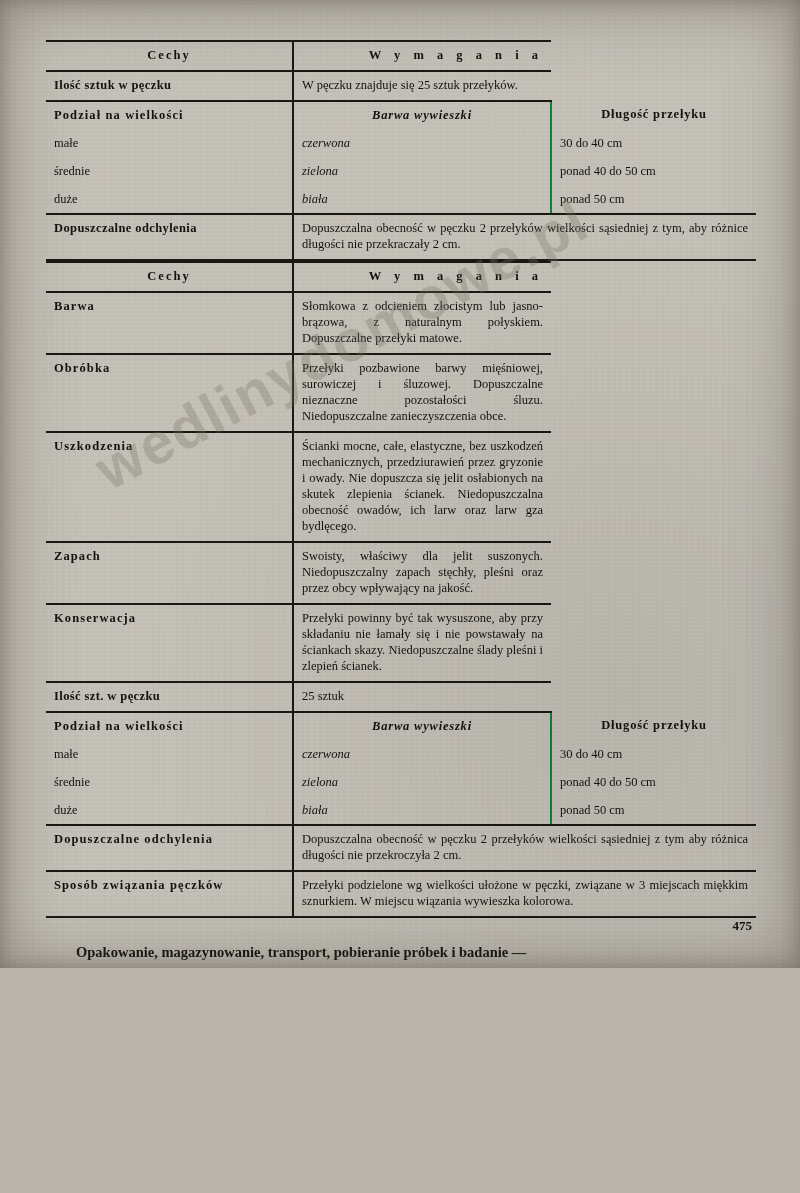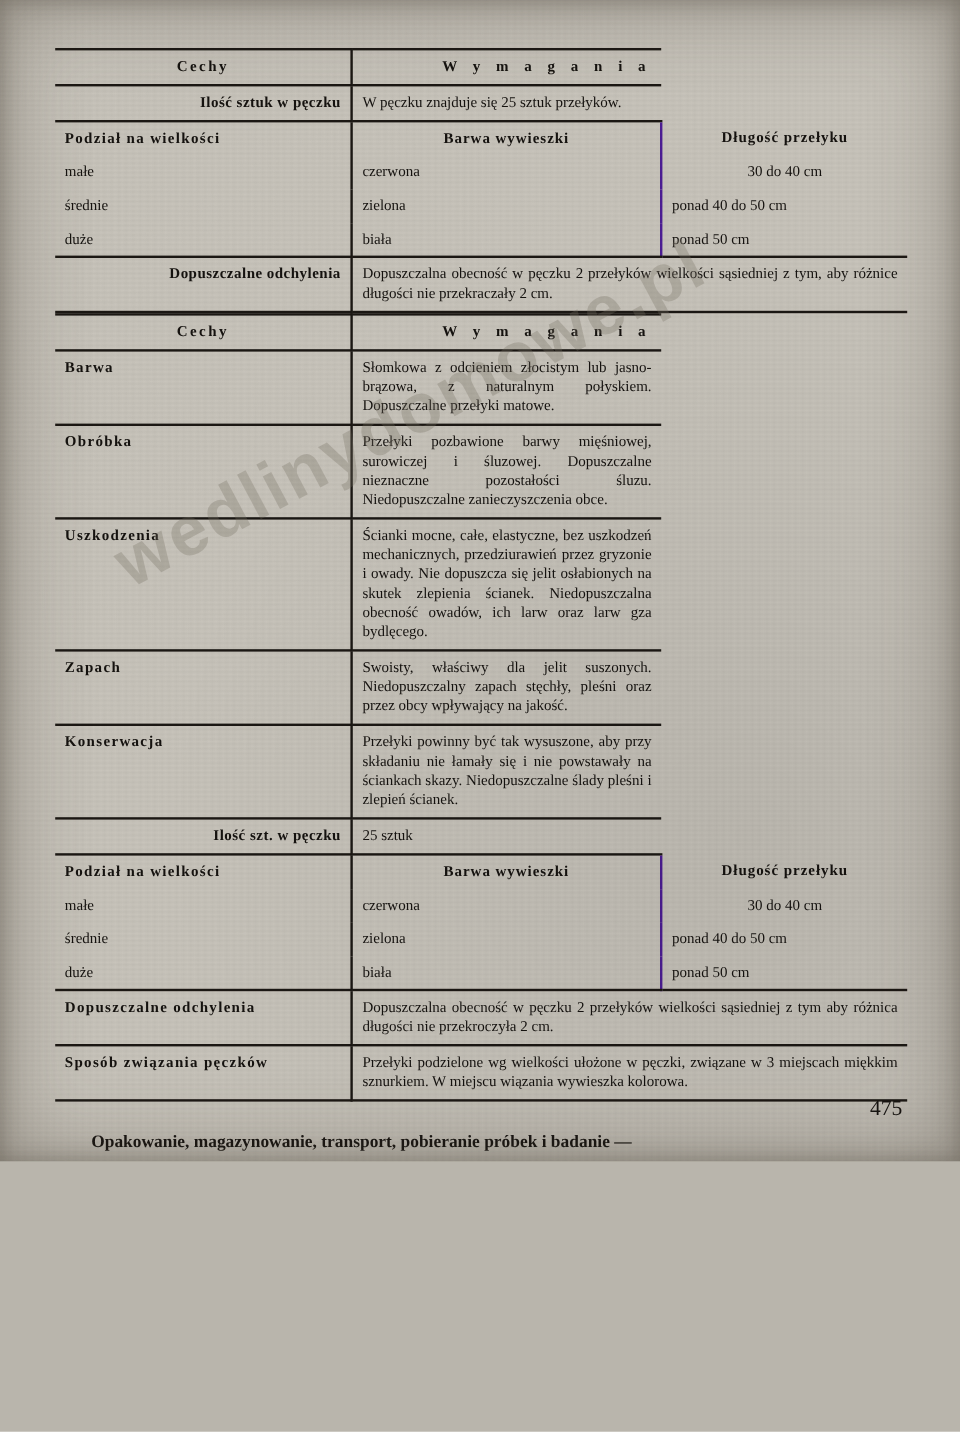--- a/index.html
+++ b/index.html
@@ -61,49 +61,49 @@
     padding-top: 7px;
     padding-bottom: 8px;
   }
   .hdr-w {
     font-weight: bold;
     letter-spacing: 5px;
     text-align: right;
     padding-top: 7px;
     padding-bottom: 8px;
   }
-  .lbl { font-weight: bold; letter-spacing: 0.4px; text-align: right; }
+  .lbl { font-weight: bold; letter-spacing: 0.4px; }
   .lbl-sp { font-weight: bold; letter-spacing: 1.1px; }
   .sub-hdr { font-weight: bold; text-align: center; letter-spacing: 0.8px; }
   .size-col { width: 230px; border-right: 2px solid #1b1713; }
-  .mid-col { width: 240px; border-right: 2px solid #4c1d95; }
+  .mid-col { width: 240px; border-right: 2px solid #15803d; font-style: italic; }
   .len-col { }
   .justify { text-align: justify; }
   .sec-title {
     font-size: 15px;
     margin: 14px 0 10px 6px;
     letter-spacing: 0.5px;
   }
-  .nums { text-align: center; }
+  .nums { }
   .nums-l { text-align: left; padding-left: 6px; margin-top: 16px; }
   .footer {
     margin-top: 24px;
     font-size: 14.5px;
     line-height: 1.5;
   }
   .footer .b { font-weight: bold; }
   .footer p { margin: 0 0 4px 0; }
   .f-ind { padding-left: 30px; }
   .f-ind2 { padding-left: 180px; }
   .pageno {
     position: absolute;
     right: 48px;
     bottom: 34px;
-    font-weight: normal;
-    font-size: 18px;
+    font-weight: bold;
+    font-size: 13px;
   }
   .watermark {
     position: absolute;
     left: 60px;
     top: 280px;
     width: 680px;
     transform: rotate(-28deg);
     font-family: "Liberation Sans", sans-serif;
     font-size: 58px;
     font-weight: bold;

